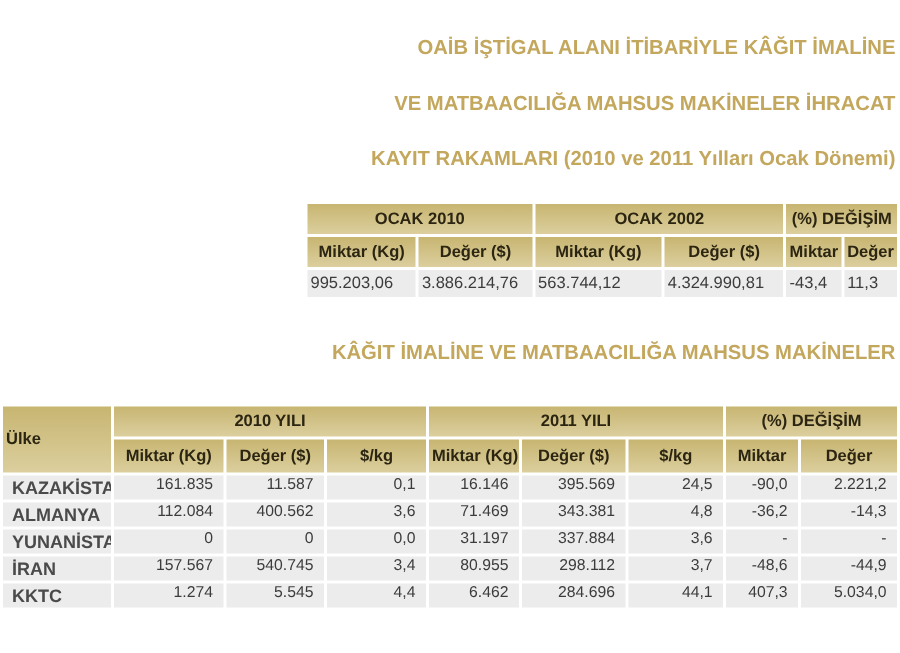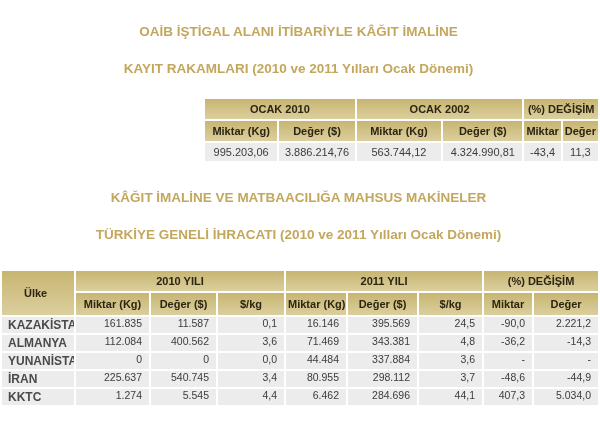--- a/index.html
+++ b/index.html
@@ -17,21 +17,21 @@
   *{box-sizing:border-box;}
   html,body{margin:0;padding:0;}
   body{
     width:600px;height:435px;background:var(--page_bg);
     font-family:"Liberation Sans", sans-serif;
     -webkit-font-smoothing:antialiased;
   }
   .page{position:relative;width:600px;height:435px;overflow:hidden;}
 
   .report-title{
-    text-align:center;
+    text-align:right;
     font-weight:bold;
     color:var(--title_gold);
     font-size:13.5px;
     line-height:18.5px;
     padding-right:3px;
     white-space:pre-line;
   }
   .report-title .line{display:block;}
   .title-1{padding-top:4px;}
   .title-2{margin-top:8px;}
@@ -49,29 +49,28 @@
   }
   tr.hrow1 th{height:20px;margin-left:32px;}
   tr.hrow2 th{height:20px;}
 
   
   .t1{margin-left:203px;}
   .t1 td{
     background:var(--cell_bg);
     color:var(--cell_text);
     font-size:11px;
-    text-align:center;
     height:18px;
     padding:0 2px;
   }
 
   
   .t2{width:600px;margin-top:6px;}
   .t2 tr.hrow2 th{height:22px;}
-  .t2 th.ulke{text-align:left;padding-left:22px;}
+  .t2 th.ulke{text-align:left;padding-left:2px;}
   .t2 td{
     background:var(--cell_bg);
     color:var(--cell_text);
     font-size:10.5px;
     text-align:right;
     height:15px;
     padding:0 7px 4px 2px;
   }
   .t2 td.country{
     text-align:left;
@@ -81,20 +80,21 @@
     font-size:12px;
   }
 </style>
 </head>
 <body>
 
 <div class="page">
 
   <div class="report-title title-1">
     <span class="line">OAİB İŞTİGAL ALANI İTİBARİYLE KÂĞIT İMALİNE</span>
+    <span class="line">VE MATBAACILIĞA MAHSUS MAKİNELER İHRACAT</span>
     <span class="line">KAYIT RAKAMLARI (2010 ve 2011 Yılları Ocak Dönemi)</span>
   </div>
 
   <table class="t1">
     <colgroup>
       <col style="width:73px">
         <col style="width:76px">
       <col style="width:86px">
         <col style="width:80px">
       <col style="width:33px">
@@ -120,21 +120,20 @@
       <td>563.744,12</td>
       <td>4.324.990,81</td>
       <td>-43,4</td>
       <td>11,3</td>
     </tr>
   </tbody>
     </table>
 
   <div class="report-title title-2">
     <span class="line">KÂĞIT İMALİNE VE MATBAACILIĞA MAHSUS MAKİNELER</span>
-    <span class="line">TÜRKİYE GENELİ İHRACATI (2010 ve 2011 Yılları Ocak Dönemi)</span>
   </div>
 
   <table class="t2">
     <colgroup>
       <col style="width:72px">
       <col style="width:73px">
         <col style="width:65px">
         <col style="width:66px">
       <col style="width:60px">
         <col style="width:69px">
@@ -180,29 +179,29 @@
       <td>343.381</td>
       <td>4,8</td>
       <td>-36,2</td>
       <td>-14,3</td>
     </tr>
     <tr>
       <td class="country">YUNANİSTAN</td>
       <td>0</td>
       <td>0</td>
       <td>0,0</td>
-      <td>44.484</td>
+      <td>31.197</td>
       <td>337.884</td>
       <td>3,6</td>
       <td>-</td>
       <td>-</td>
     </tr>
     <tr>
       <td class="country">İRAN</td>
-      <td>225.637</td>
+      <td>157.567</td>
       <td>540.745</td>
       <td>3,4</td>
       <td>80.955</td>
       <td>298.112</td>
       <td>3,7</td>
       <td>-48,6</td>
       <td>-44,9</td>
     </tr>
     <tr>
       <td class="country">KKTC</td>

